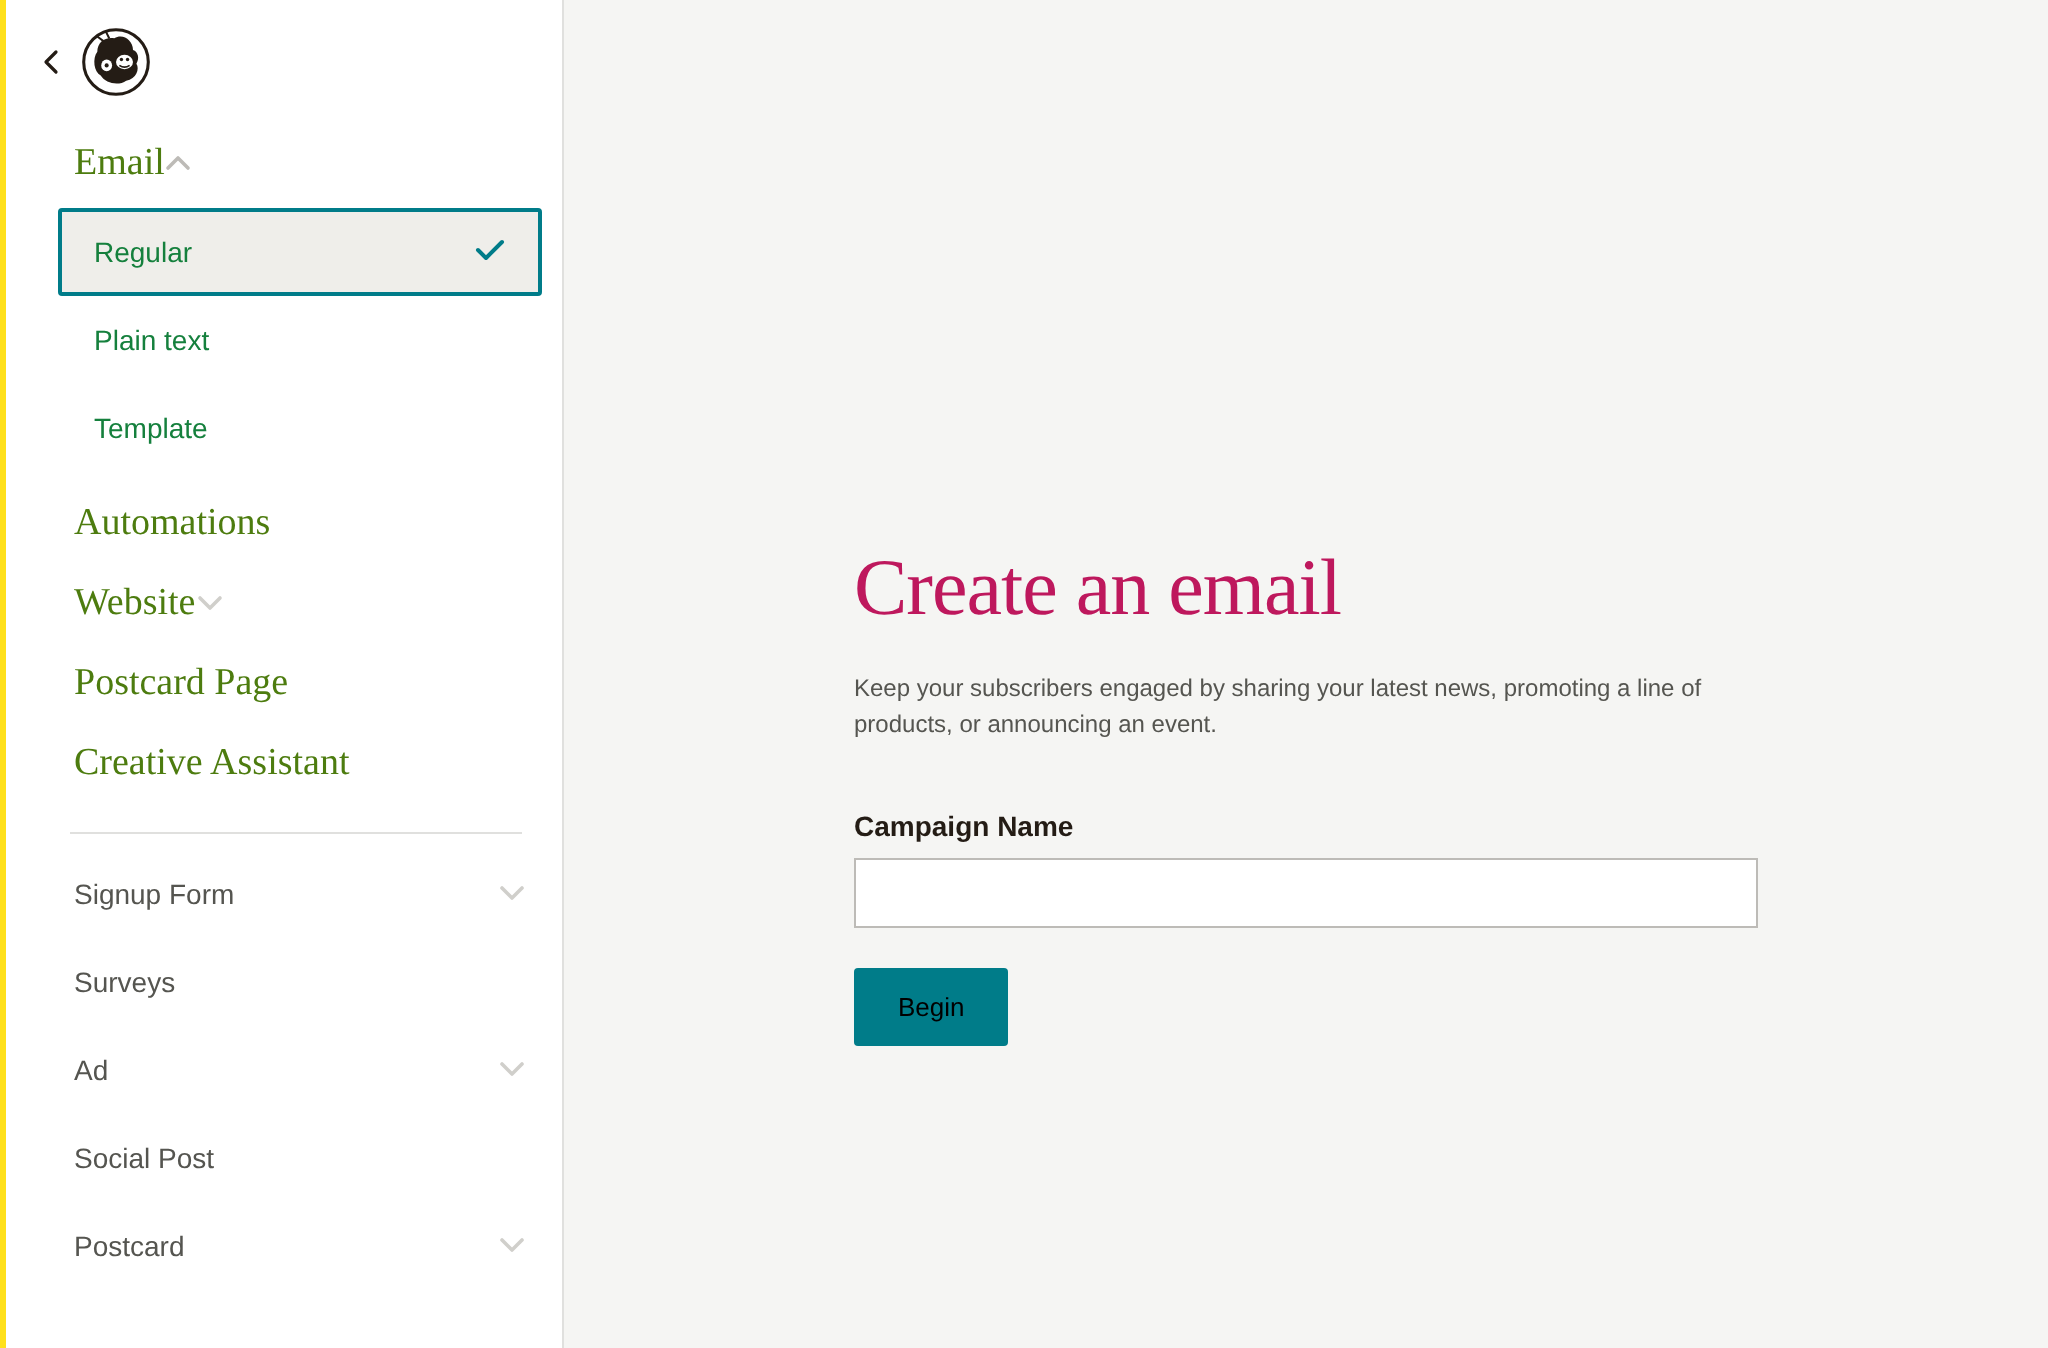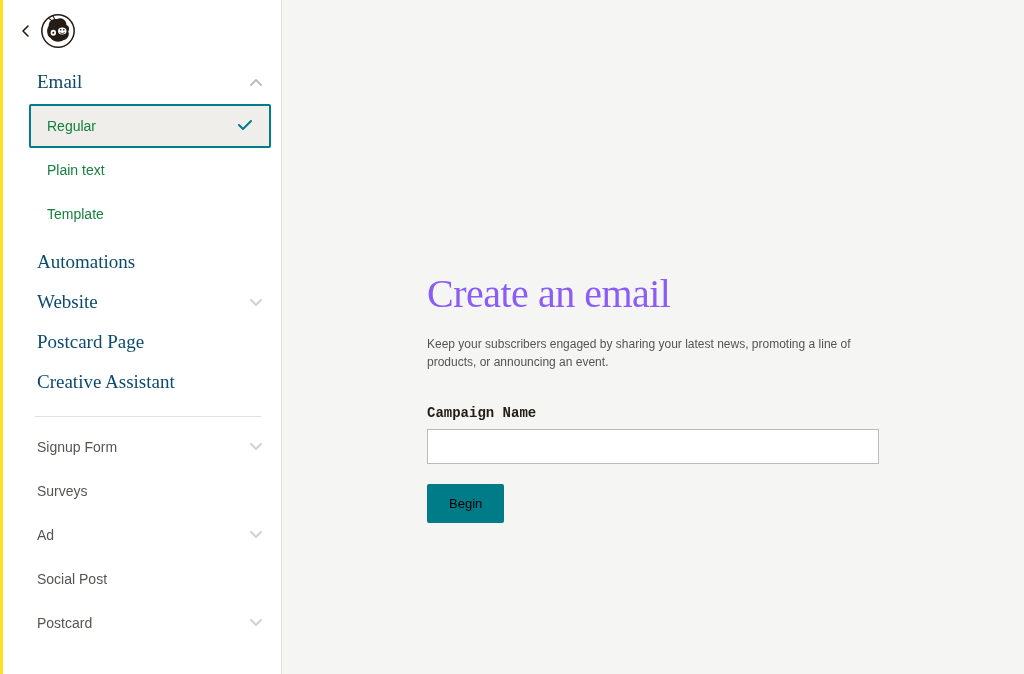--- a/index.html
+++ b/index.html
@@ -35,25 +35,25 @@
       left: 38px;
     }
     .sidebar-content {
       padding-top: 62px;
       padding-left: 26px;
       padding-right: 10px;
     }
     .nav-section {
       font-family: Georgia, 'Times New Roman', serif;
       font-size: 19px;
-      color: #0c4a6e;
+      color: #4d7c0f;
       padding: 9px 8px;
       display: flex;
       align-items: center;
-      justify-content: space-between;
+      justify-content: flex-start;
       cursor: pointer;
     }
     .sub-items {
       margin-top: 2px;
       margin-bottom: 6px;
     }
     .sub-item {
       font-size: 14px;
       color: #15803d;
       padding: 12px 16px;
@@ -98,37 +98,36 @@
       justify-content: center;
     }
     .content {
       width: 452px;
       margin-top: 200px;
     }
     .page-title {
       font-family: Georgia, 'Times New Roman', serif;
       font-size: 40px;
       font-weight: 400;
-      color: #8b5cf6;
+      color: #be185d;
       margin-bottom: 18px;
       letter-spacing: -0.5px;
     }
     .page-desc {
       font-size: 12px;
       color: #555550;
       line-height: 1.5;
       margin-bottom: 34px;
     }
     .field-label {
       font-size: 14px;
       font-weight: 600;
       color: #241c15;
       margin-bottom: 8px;
       display: block;
-      font-family: Liberation Mono, monospace;
     }
     .text-input {
       width: 100%;
       height: 35px;
       border: 1px solid #bdbbb7;
       background: #ffffff;
       padding: 0 10px;
       font-size: 15px;
       margin-bottom: 20px;
     }

